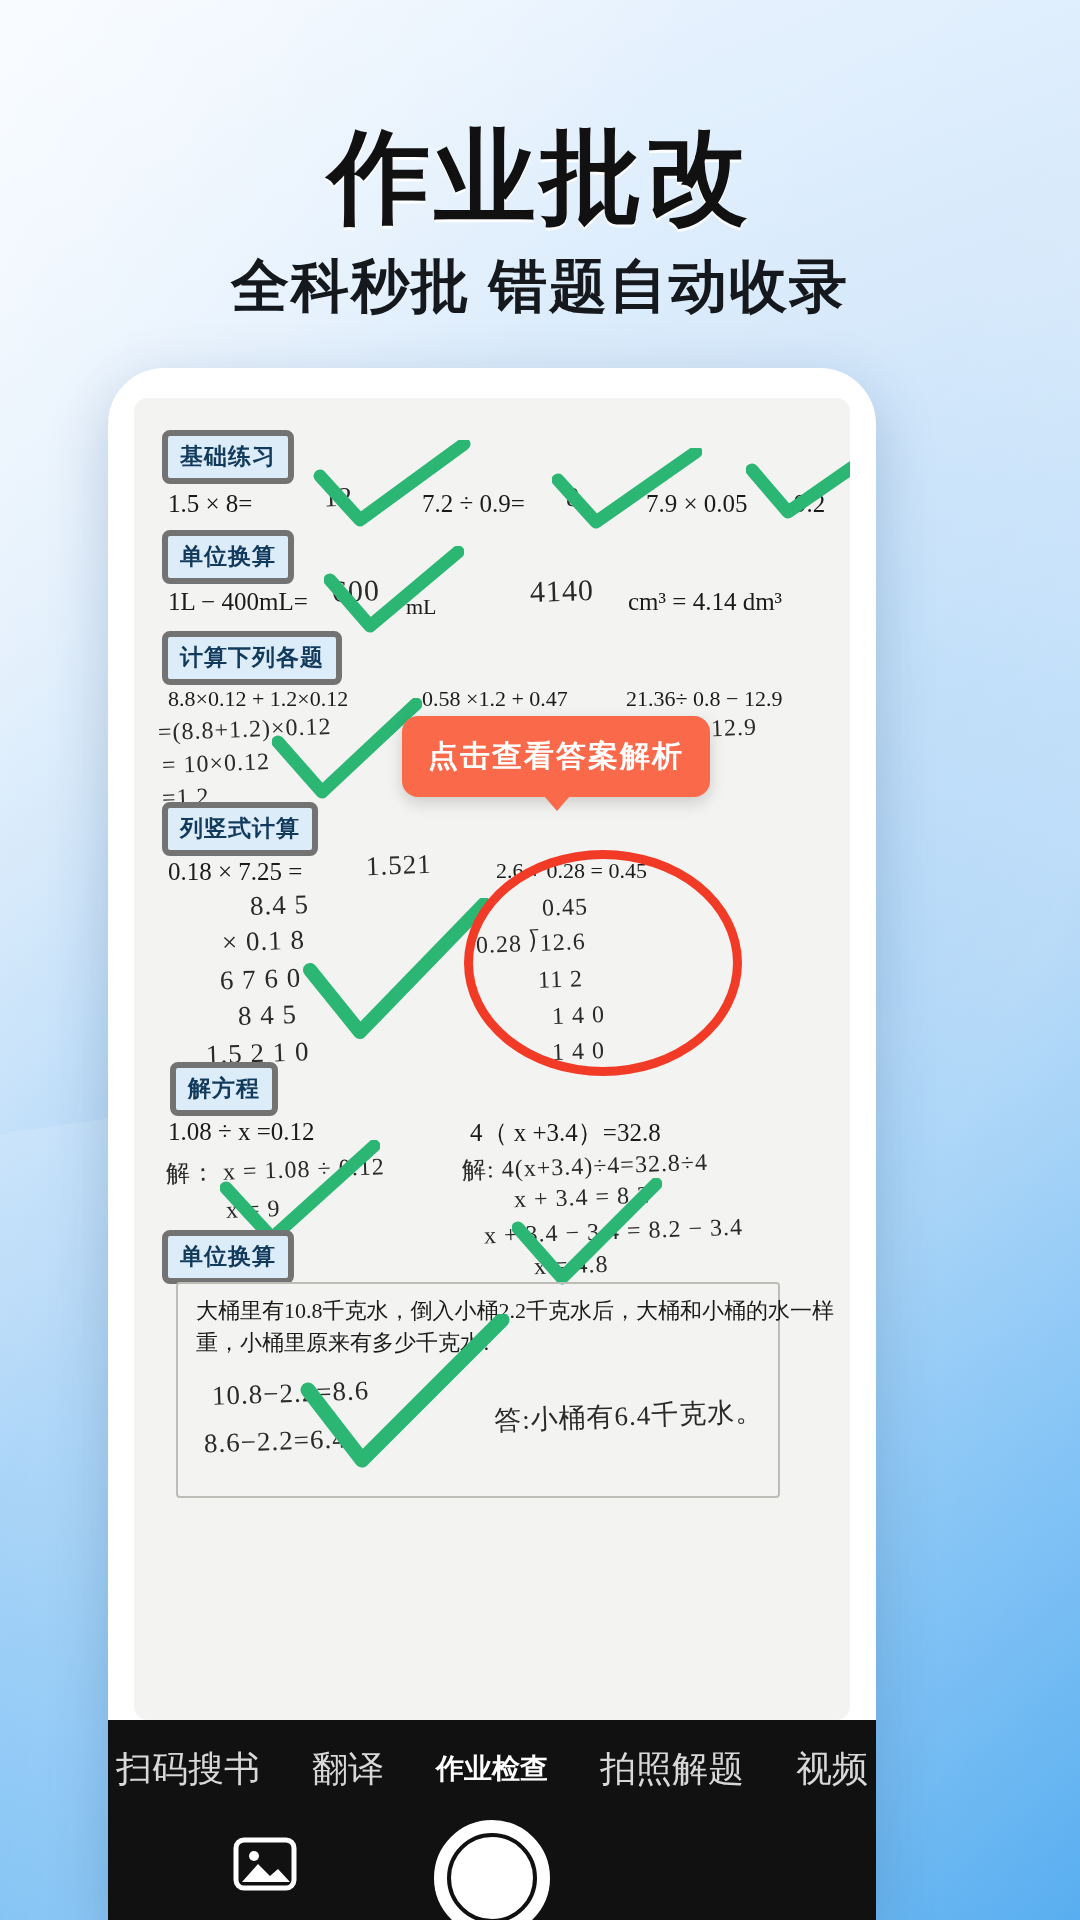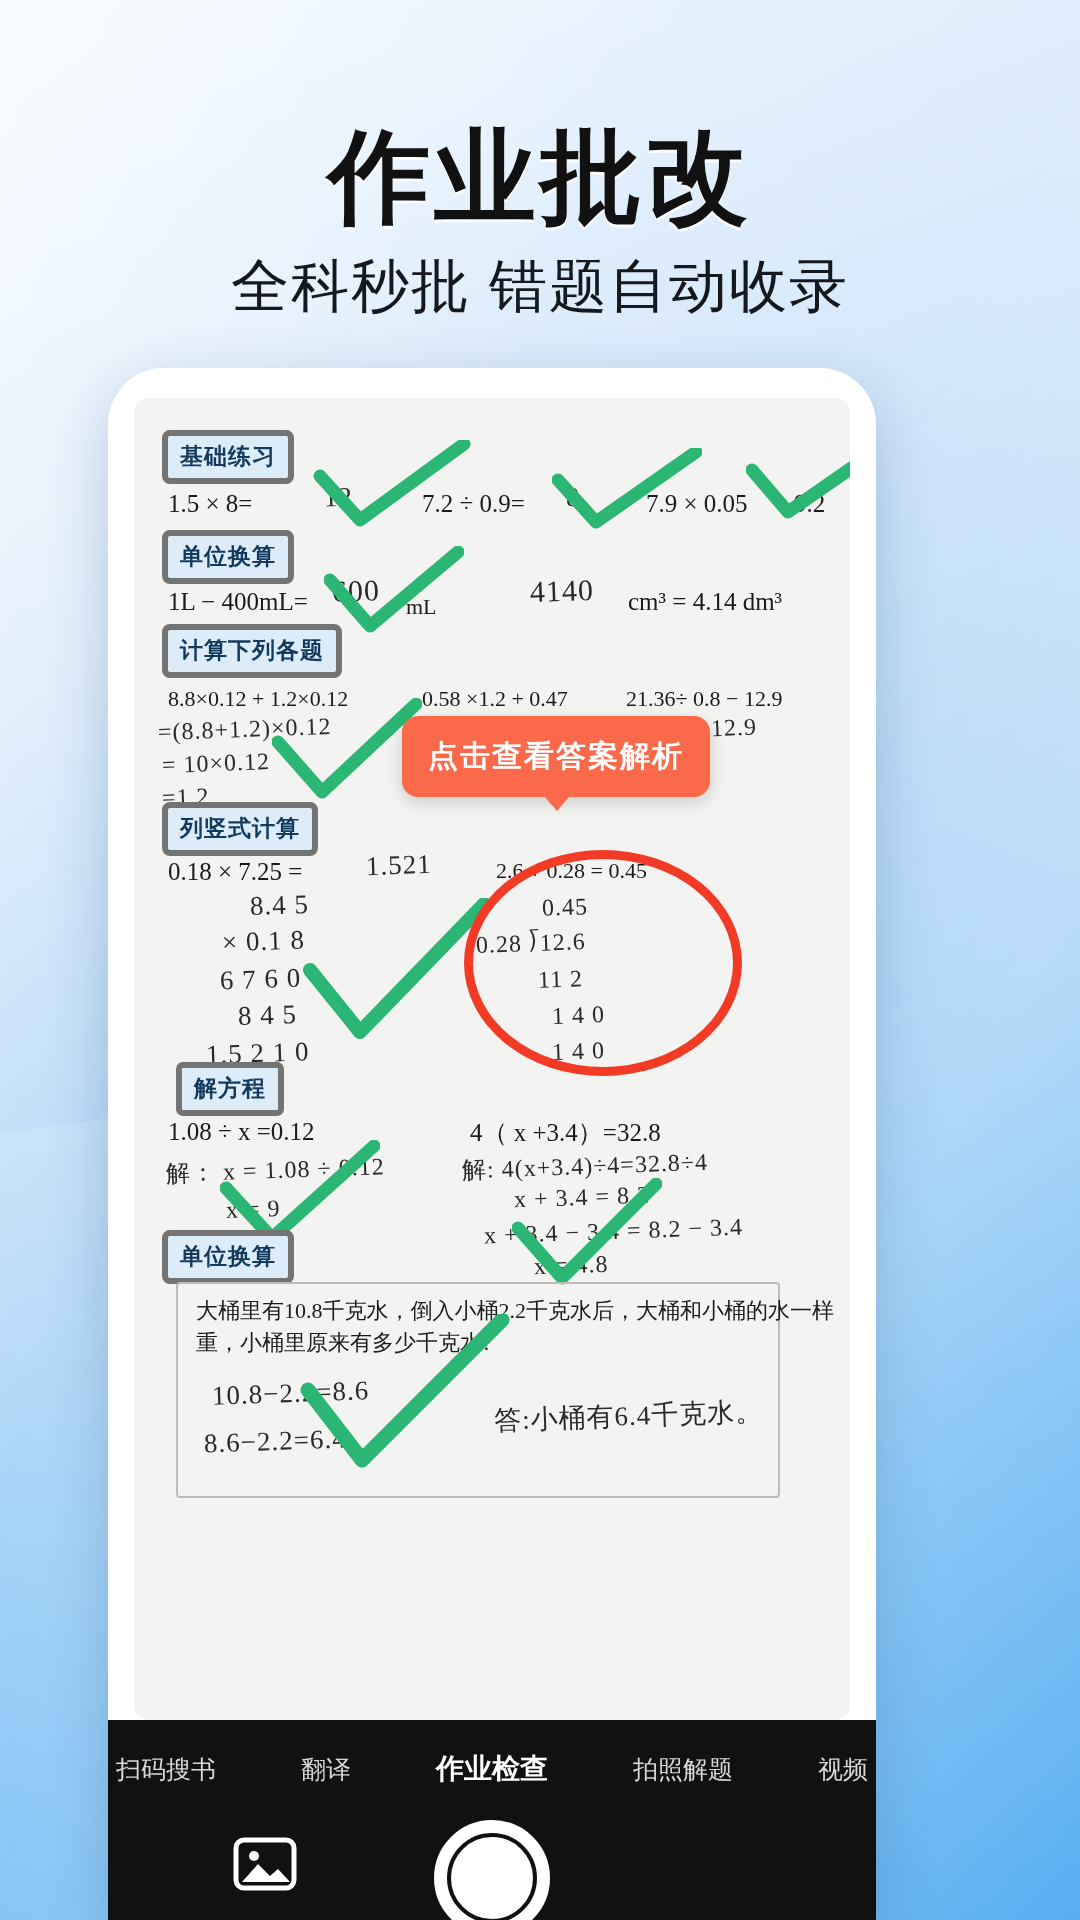--- a/index.html
+++ b/index.html
@@ -42,21 +42,21 @@
     letter-spacing: 4px;
     color: #111111;
     text-shadow: 0 3px 0 rgba(255,255,255,0.85);
   }
   .subheadline {
     position: absolute;
     top: 248px;
     width: 100%;
     text-align: center;
     font-size: 58px;
-    font-weight: normal;
+    font-weight: bold;
     letter-spacing: 2px;
     color: #15181c;
   }
 
   
   .phone {
     position: absolute;
     left: 108px;
     top: 368px;
     width: 768px;
@@ -178,21 +178,21 @@
     right: 0;
     height: 46px;
     display: flex;
     align-items: center;
     justify-content: space-between;
     padding: 0 8px;
     box-sizing: border-box;
   }
   .navitem {
     color: #d8d8d8;
-    font-size: 25px;
+    font-size: 36px;
     font-family: "Liberation Sans", sans-serif;
     white-space: nowrap;
   }
   .navitem.active {
     color: #ffffff;
     font-weight: bold;
     font-size: 28px;
   }
   .shutter {
     position: absolute;
@@ -266,21 +266,21 @@
       <div class="prob sm" style="left:272px; top:196px;">mL</div>
       <div class="hand b" style="left:396px; top:176px;">4140</div>
       <div class="prob" style="left:494px; top:190px;">cm³ = 4.14 dm³</div>
 
       <div class="check" style="left:190px; top:148px;">
         <svg width="140" height="90" viewBox="0 0 140 90">
             <path d="M6 34 L46 80 L134 6" stroke="#2bb673" stroke-width="13" fill="none" stroke-linecap="round" stroke-linejoin="round"></path>
           </svg>
       </div>
 
-      <div class="tag" style="left:28px; top:226px;">计算下列各题</div>
+      <div class="tag" style="left:28px; top:233px;">计算下列各题</div>
       <div class="prob sm" style="left:34px; top:288px;">8.8×0.12 + 1.2×0.12</div>
       <div class="hand sm" style="left:24px; top:318px;">=(8.8+1.2)×0.12</div>
       <div class="hand sm" style="left:28px; top:352px;">= 10×0.12</div>
       <div class="hand sm" style="left:28px; top:386px;">=1.2</div>
 
       <div class="prob sm" style="left:288px; top:288px;">0.58 ×1.2 + 0.47</div>
       <div class="hand sm" style="left:282px; top:318px;">= 0.696 + 0.47</div>
       <div class="hand sm" style="left:282px; top:352px;">= 1.166</div>
 
       <div class="prob sm" style="left:492px; top:288px;">21.36÷ 0.8 − 12.9</div>
@@ -312,21 +312,21 @@
       <div class="hand sm" style="left:418px; top:640px;">1 4 0</div>
 
       <div class="check" style="left:168px; top:500px;">
         <svg width="190" height="150" viewBox="0 0 190 150">
             <path d="M8 72 L58 134 L182 6" stroke="#2bb673" stroke-width="14" fill="none" stroke-linecap="round" stroke-linejoin="round"></path>
           </svg>
       </div>
 
       <div class="redcircle" style="left:330px; top:452px; width:260px; height:208px;"></div>
 
-      <div class="tag" style="left:42px; top:664px;border-radius:7px;">解方程</div>
+      <div class="tag" style="left:36px; top:664px;">解方程</div>
       <div class="prob" style="left:34px; top:720px;">1.08 ÷ x  =0.12</div>
       <div class="hand sm" style="left:32px; top:756px;">解： x = 1.08 ÷ 0.12</div>
       <div class="hand sm" style="left:92px; top:798px;">x = 9</div>
 
       <div class="prob" style="left:336px; top:718px;">4（ x +3.4）=32.8</div>
       <div class="hand sm" style="left:328px; top:752px;">解: 4(x+3.4)÷4=32.8÷4</div>
       <div class="hand sm" style="left:380px; top:786px;">x + 3.4 = 8.2</div>
       <div class="hand sm" style="left:350px; top:820px;">x + 3.4 − 3.4 = 8.2 − 3.4</div>
       <div class="hand sm" style="left:400px; top:854px;">x = 4.8</div>
 

